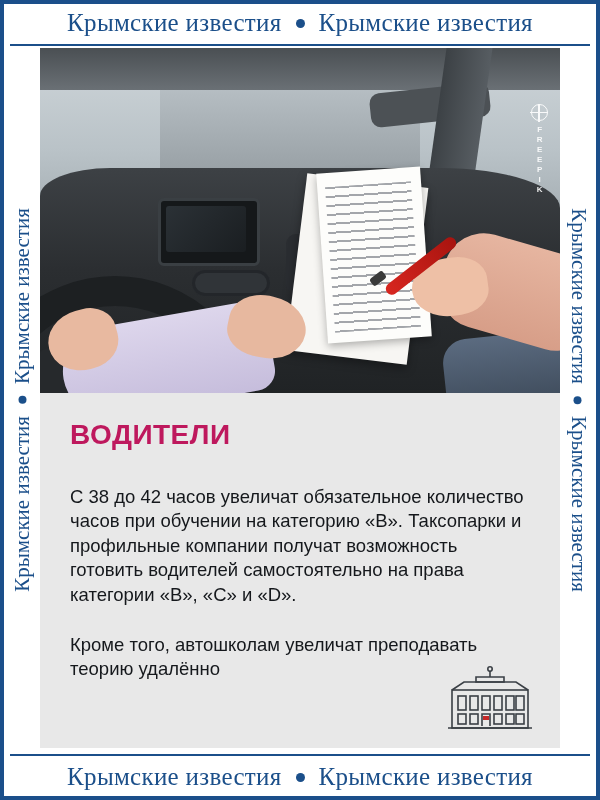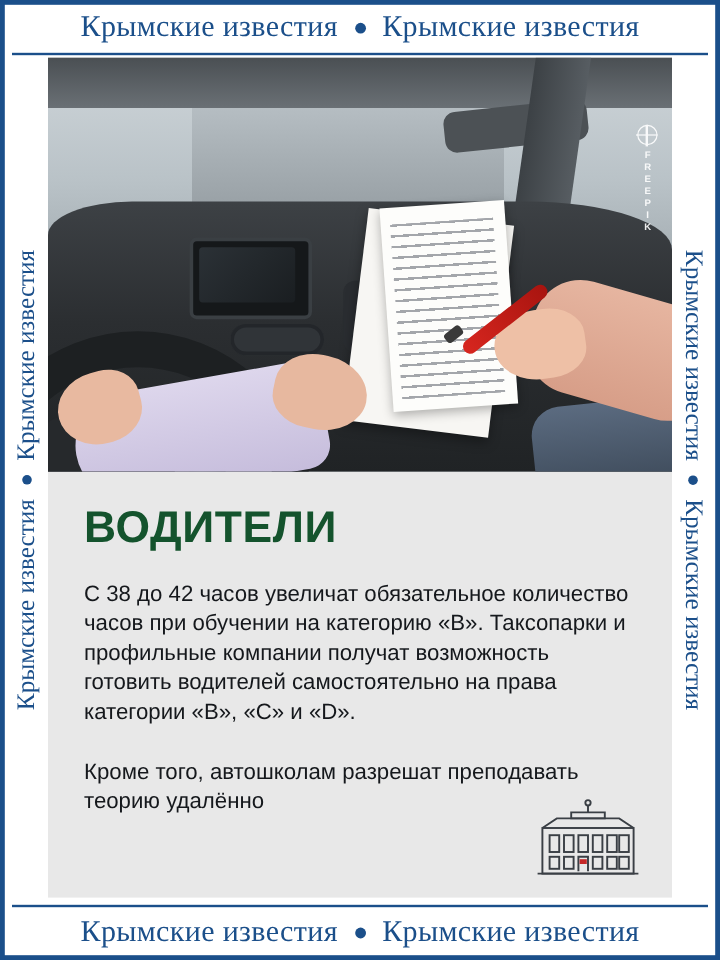--- a/index.html
+++ b/index.html
@@ -330,24 +330,24 @@
   
   .textblock {
     position: relative;
     padding: 26px 30px 0 30px;
     height: 355px;
     box-sizing: border-box;
   }
   .headline {
     font-family: "Liberation Sans", sans-serif;
     font-weight: bold;
-    font-size: 37px;
-    color: #14532d;
+    font-size: 28px;
+    color: #be185d;
     letter-spacing: 0.5px;
-    margin: 0 0 22px 0;
+    margin: 0 0 34px 0;
   }
   .body-p {
     font-family: "Liberation Sans", sans-serif;
     font-weight: normal;
     font-size: 18.5px;
     line-height: 1.32;
     color: #15181c;
     margin: 0 0 26px 0;
     max-width: 460px;
   }
@@ -433,21 +433,21 @@
 
       <div class="watermark">
         <span class="globe"></span>
         <span class="wtext">FREEPIK</span>
       </div>
     </div>
 
     <div class="textblock">
       <h1 class="headline">ВОДИТЕЛИ</h1>
       <p class="body-p">С 38 до 42 часов увеличат обязательное количество часов при обучении на категорию «B». Таксопарки и профильные компании получат возможность готовить водителей самостоятельно на права категории «B», «C» и «D».</p>
-      <p class="body-p">Кроме того, автошколам разрешат преподавать теорию удалённо</p>
+      <p class="body-p">Кроме того, автошколам увеличат преподавать теорию удалённо</p>
 
       <svg class="building" viewBox="0 0 96 72">
         <g fill="none" stroke="#3a3f45" stroke-width="1.6">
           <rect x="10" y="26" width="76" height="38"></rect>
           <rect x="16" y="32" width="8" height="14"></rect>
           <rect x="28" y="32" width="8" height="14"></rect>
           <rect x="40" y="32" width="8" height="14"></rect>
           <rect x="52" y="32" width="8" height="14"></rect>
           <rect x="64" y="32" width="8" height="14"></rect>
           <rect x="74" y="32" width="8" height="14"></rect>

